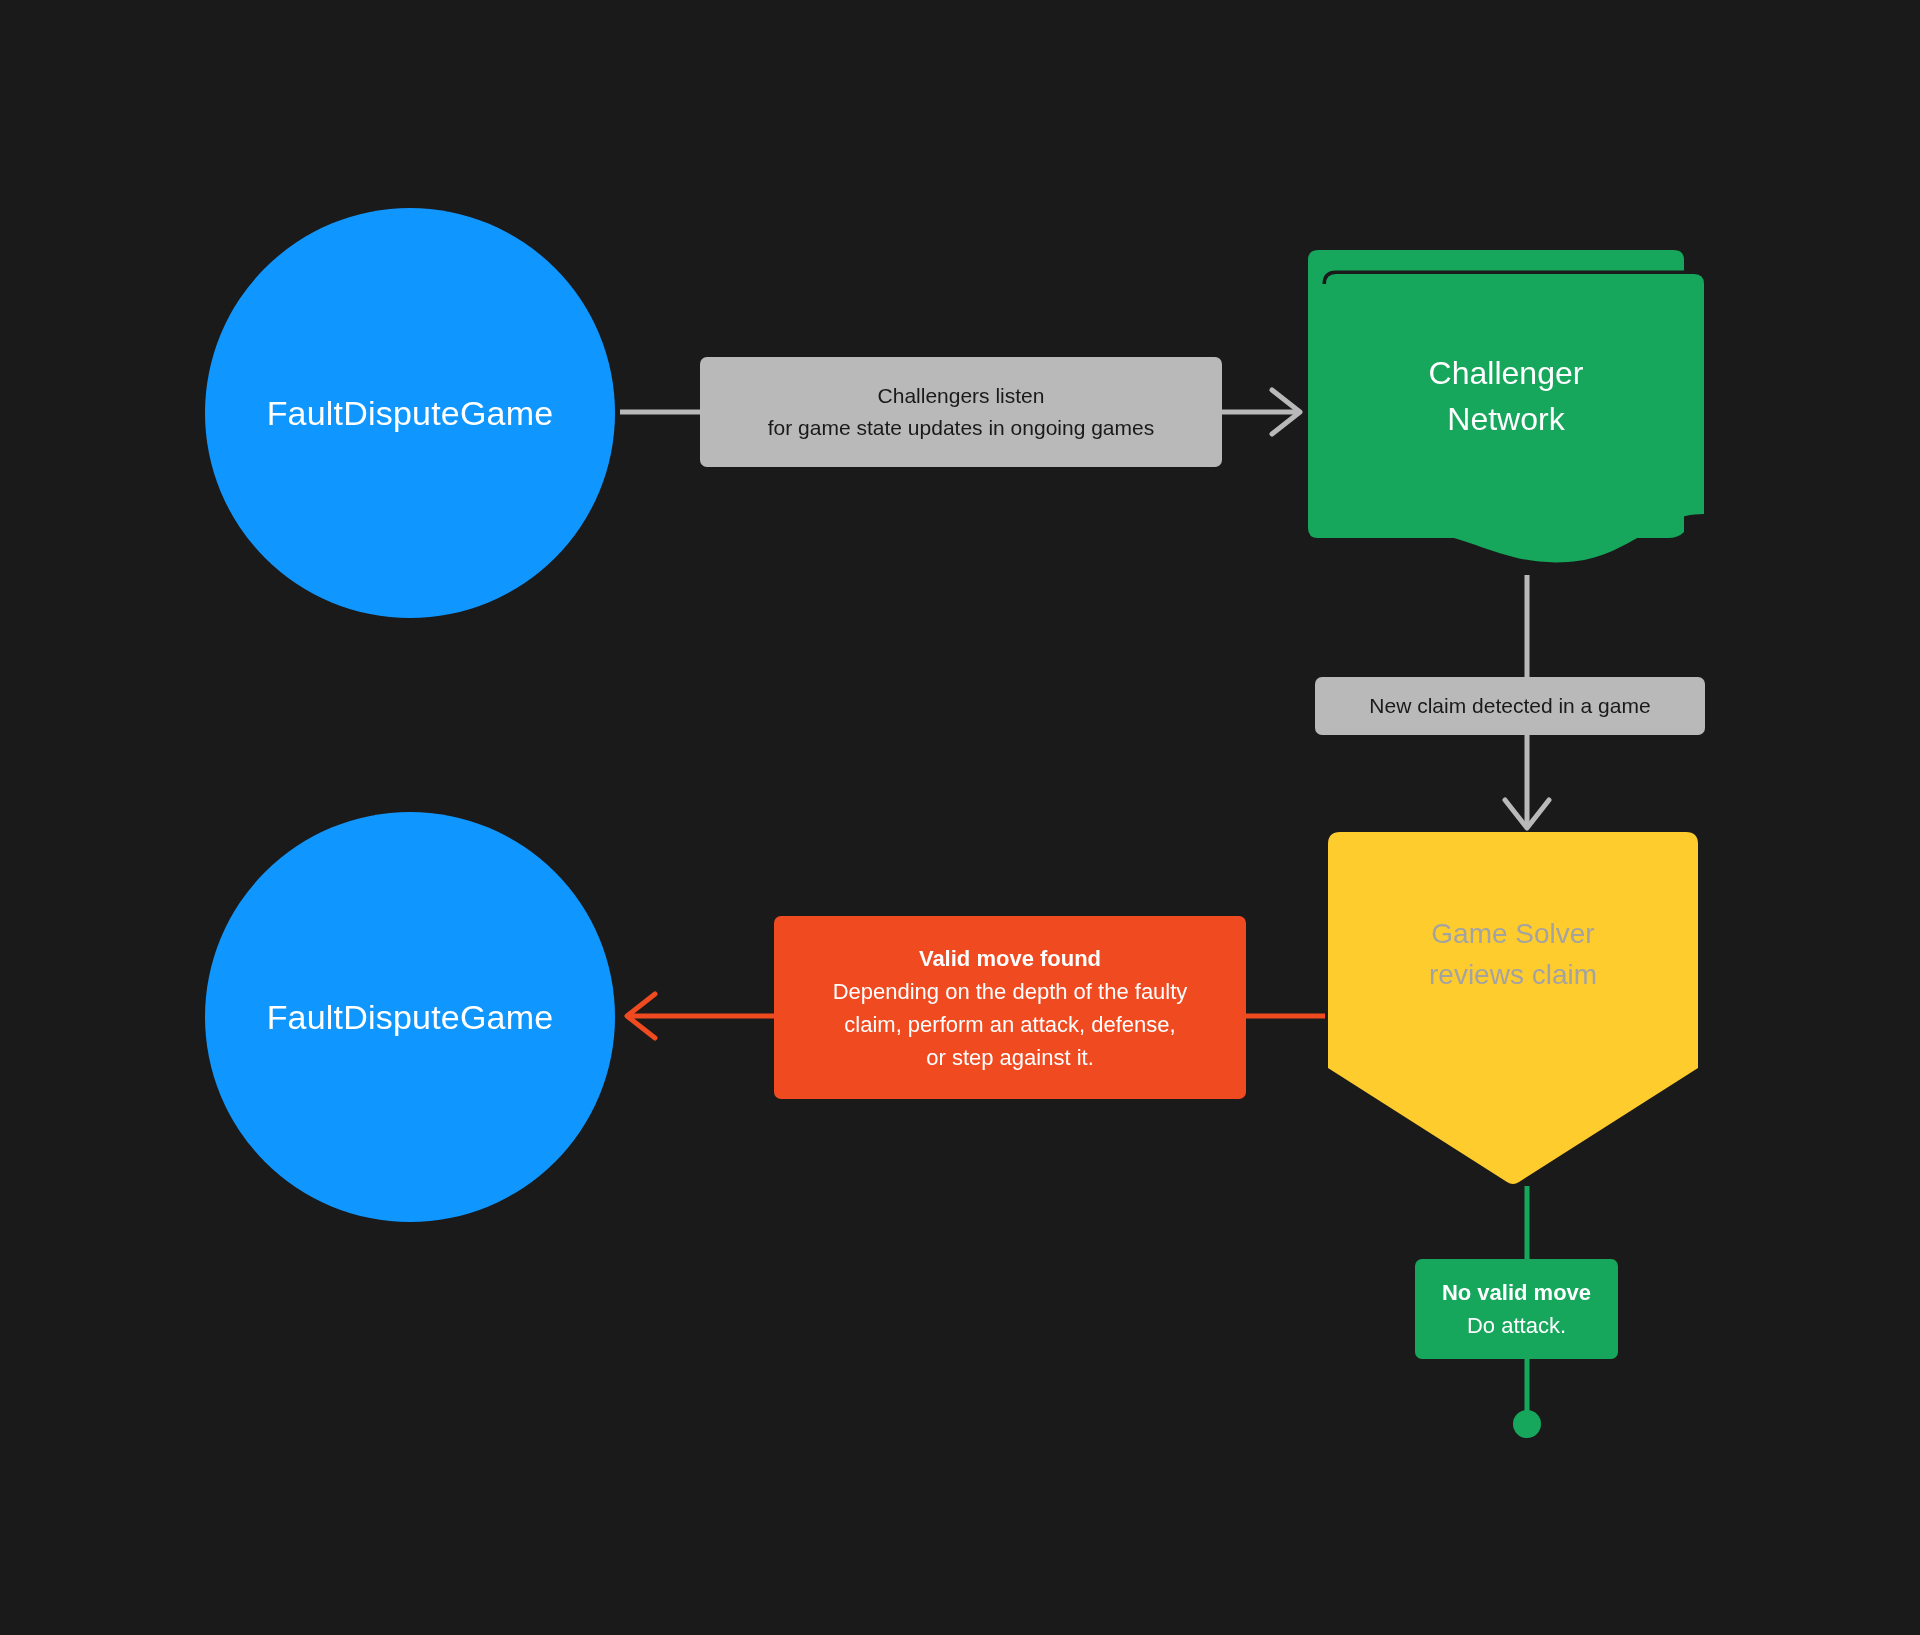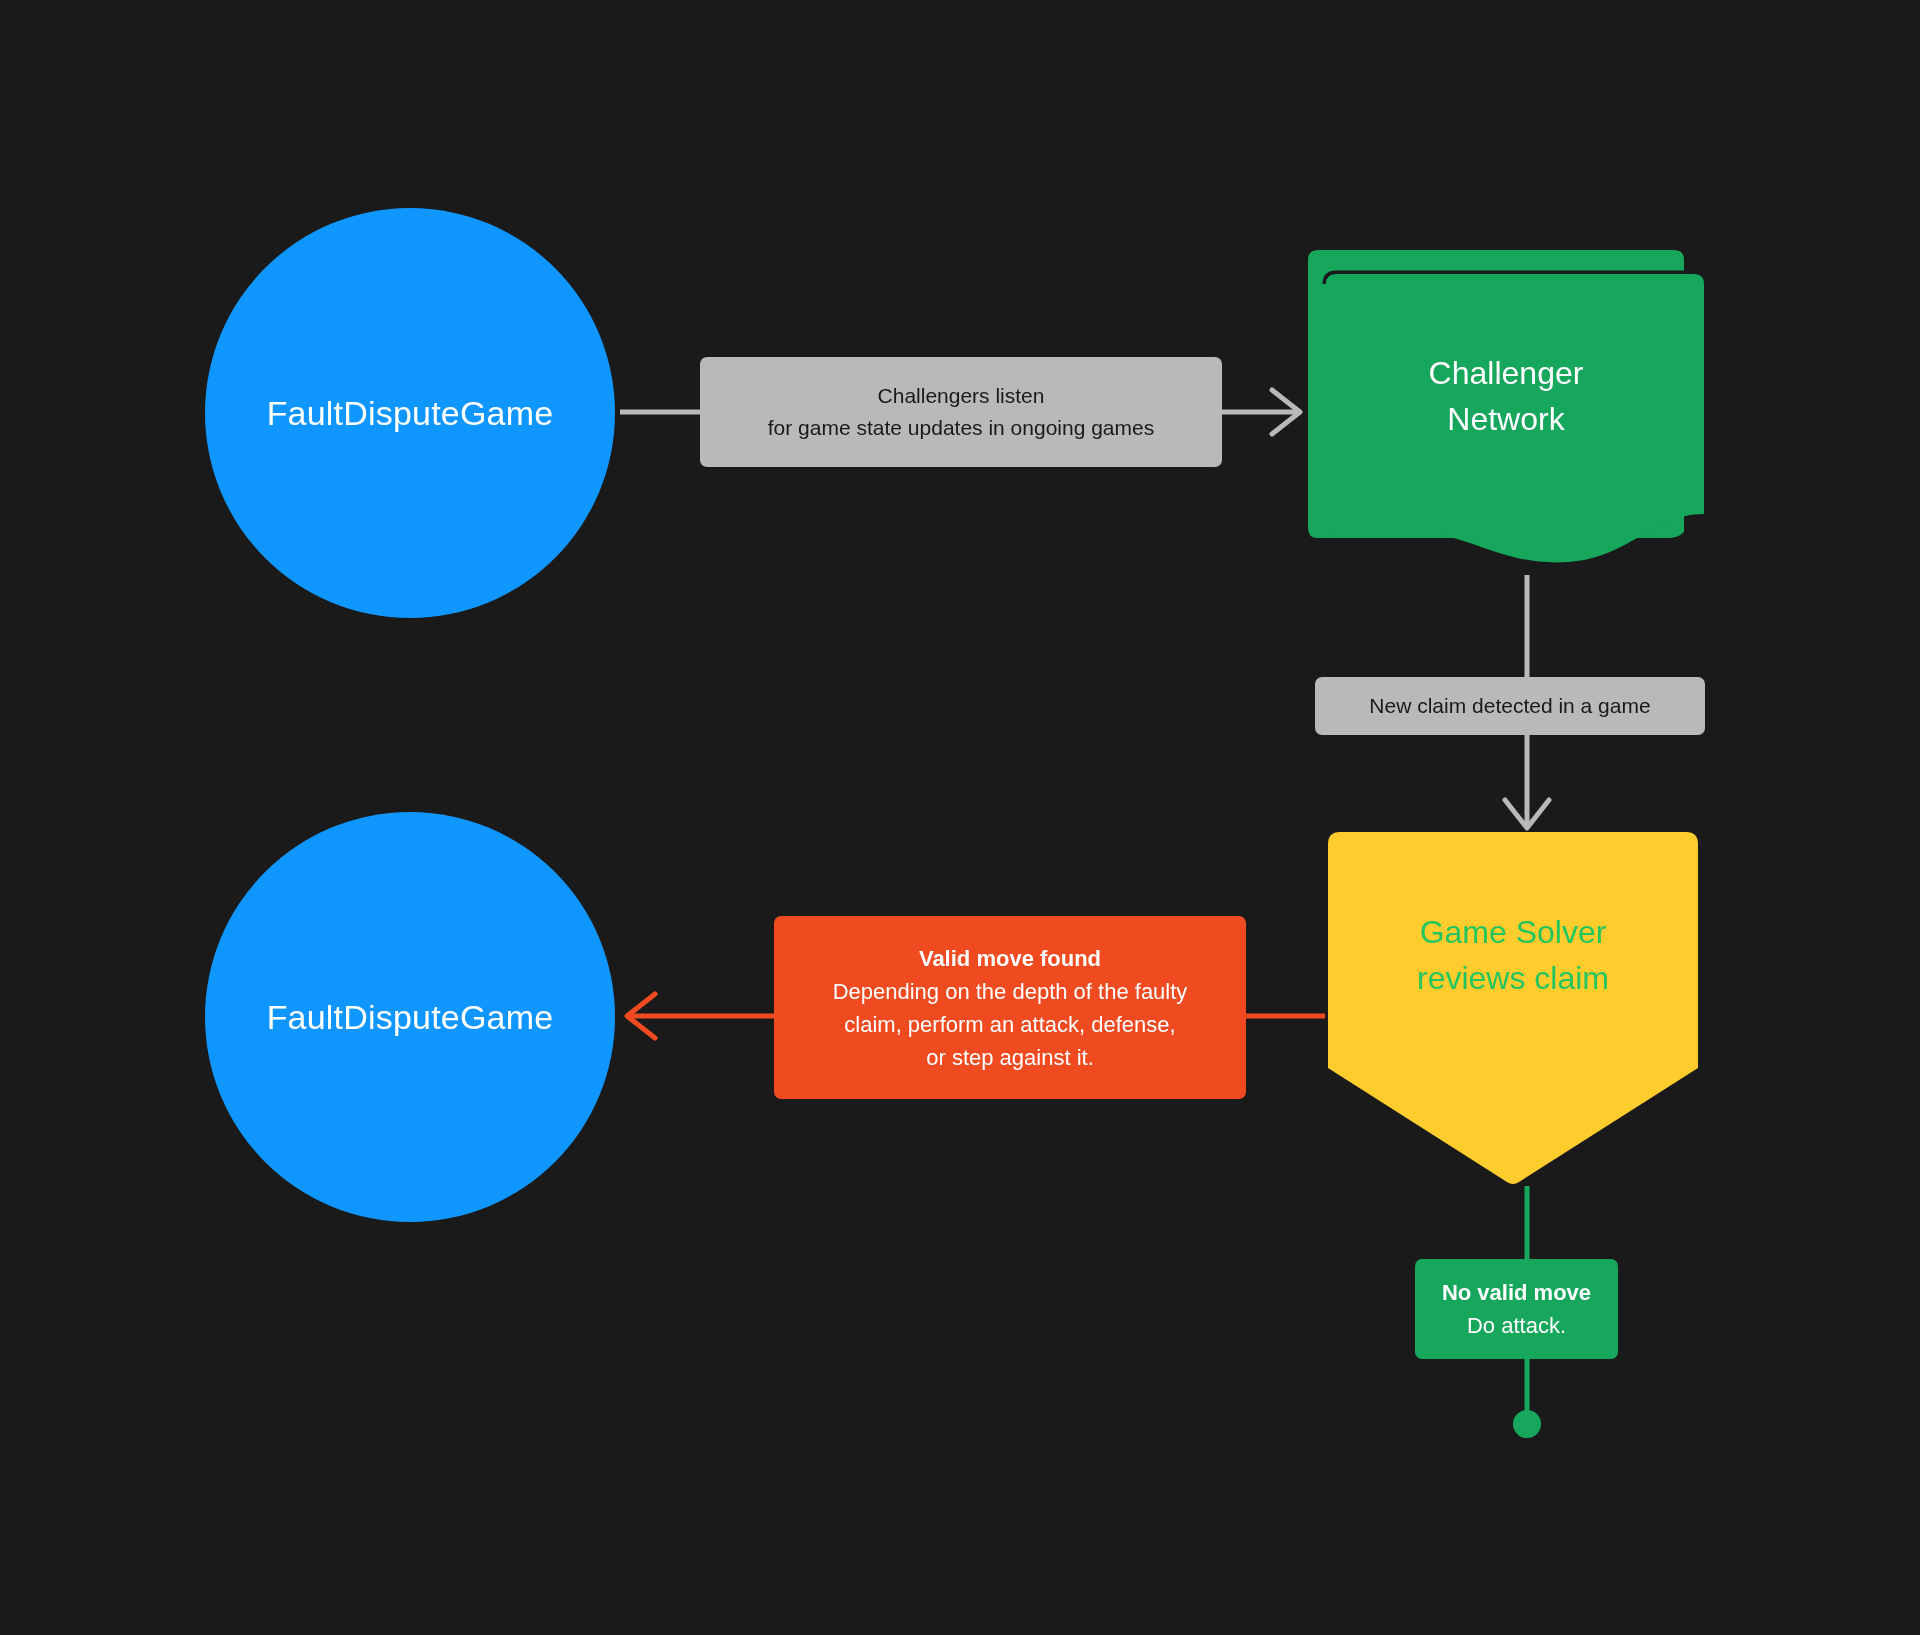--- a/index.html
+++ b/index.html
@@ -69,22 +69,22 @@
   }
   .node-pentagon .pent-label {
     position: absolute;
     left: 0;
     top: 0;
     width: 100%;
     display: flex;
     flex-direction: column;
     align-items: center;
     justify-content: center;
-    color: #22c55e;
-    font-size: 32px;
+    color: #a3a3a3;
+    font-size: 28px;
     line-height: 1.45;
     text-align: center;
   }
 
   
   .edge-label {
     position: absolute;
     box-sizing: border-box;
     display: flex;
     flex-direction: column;

